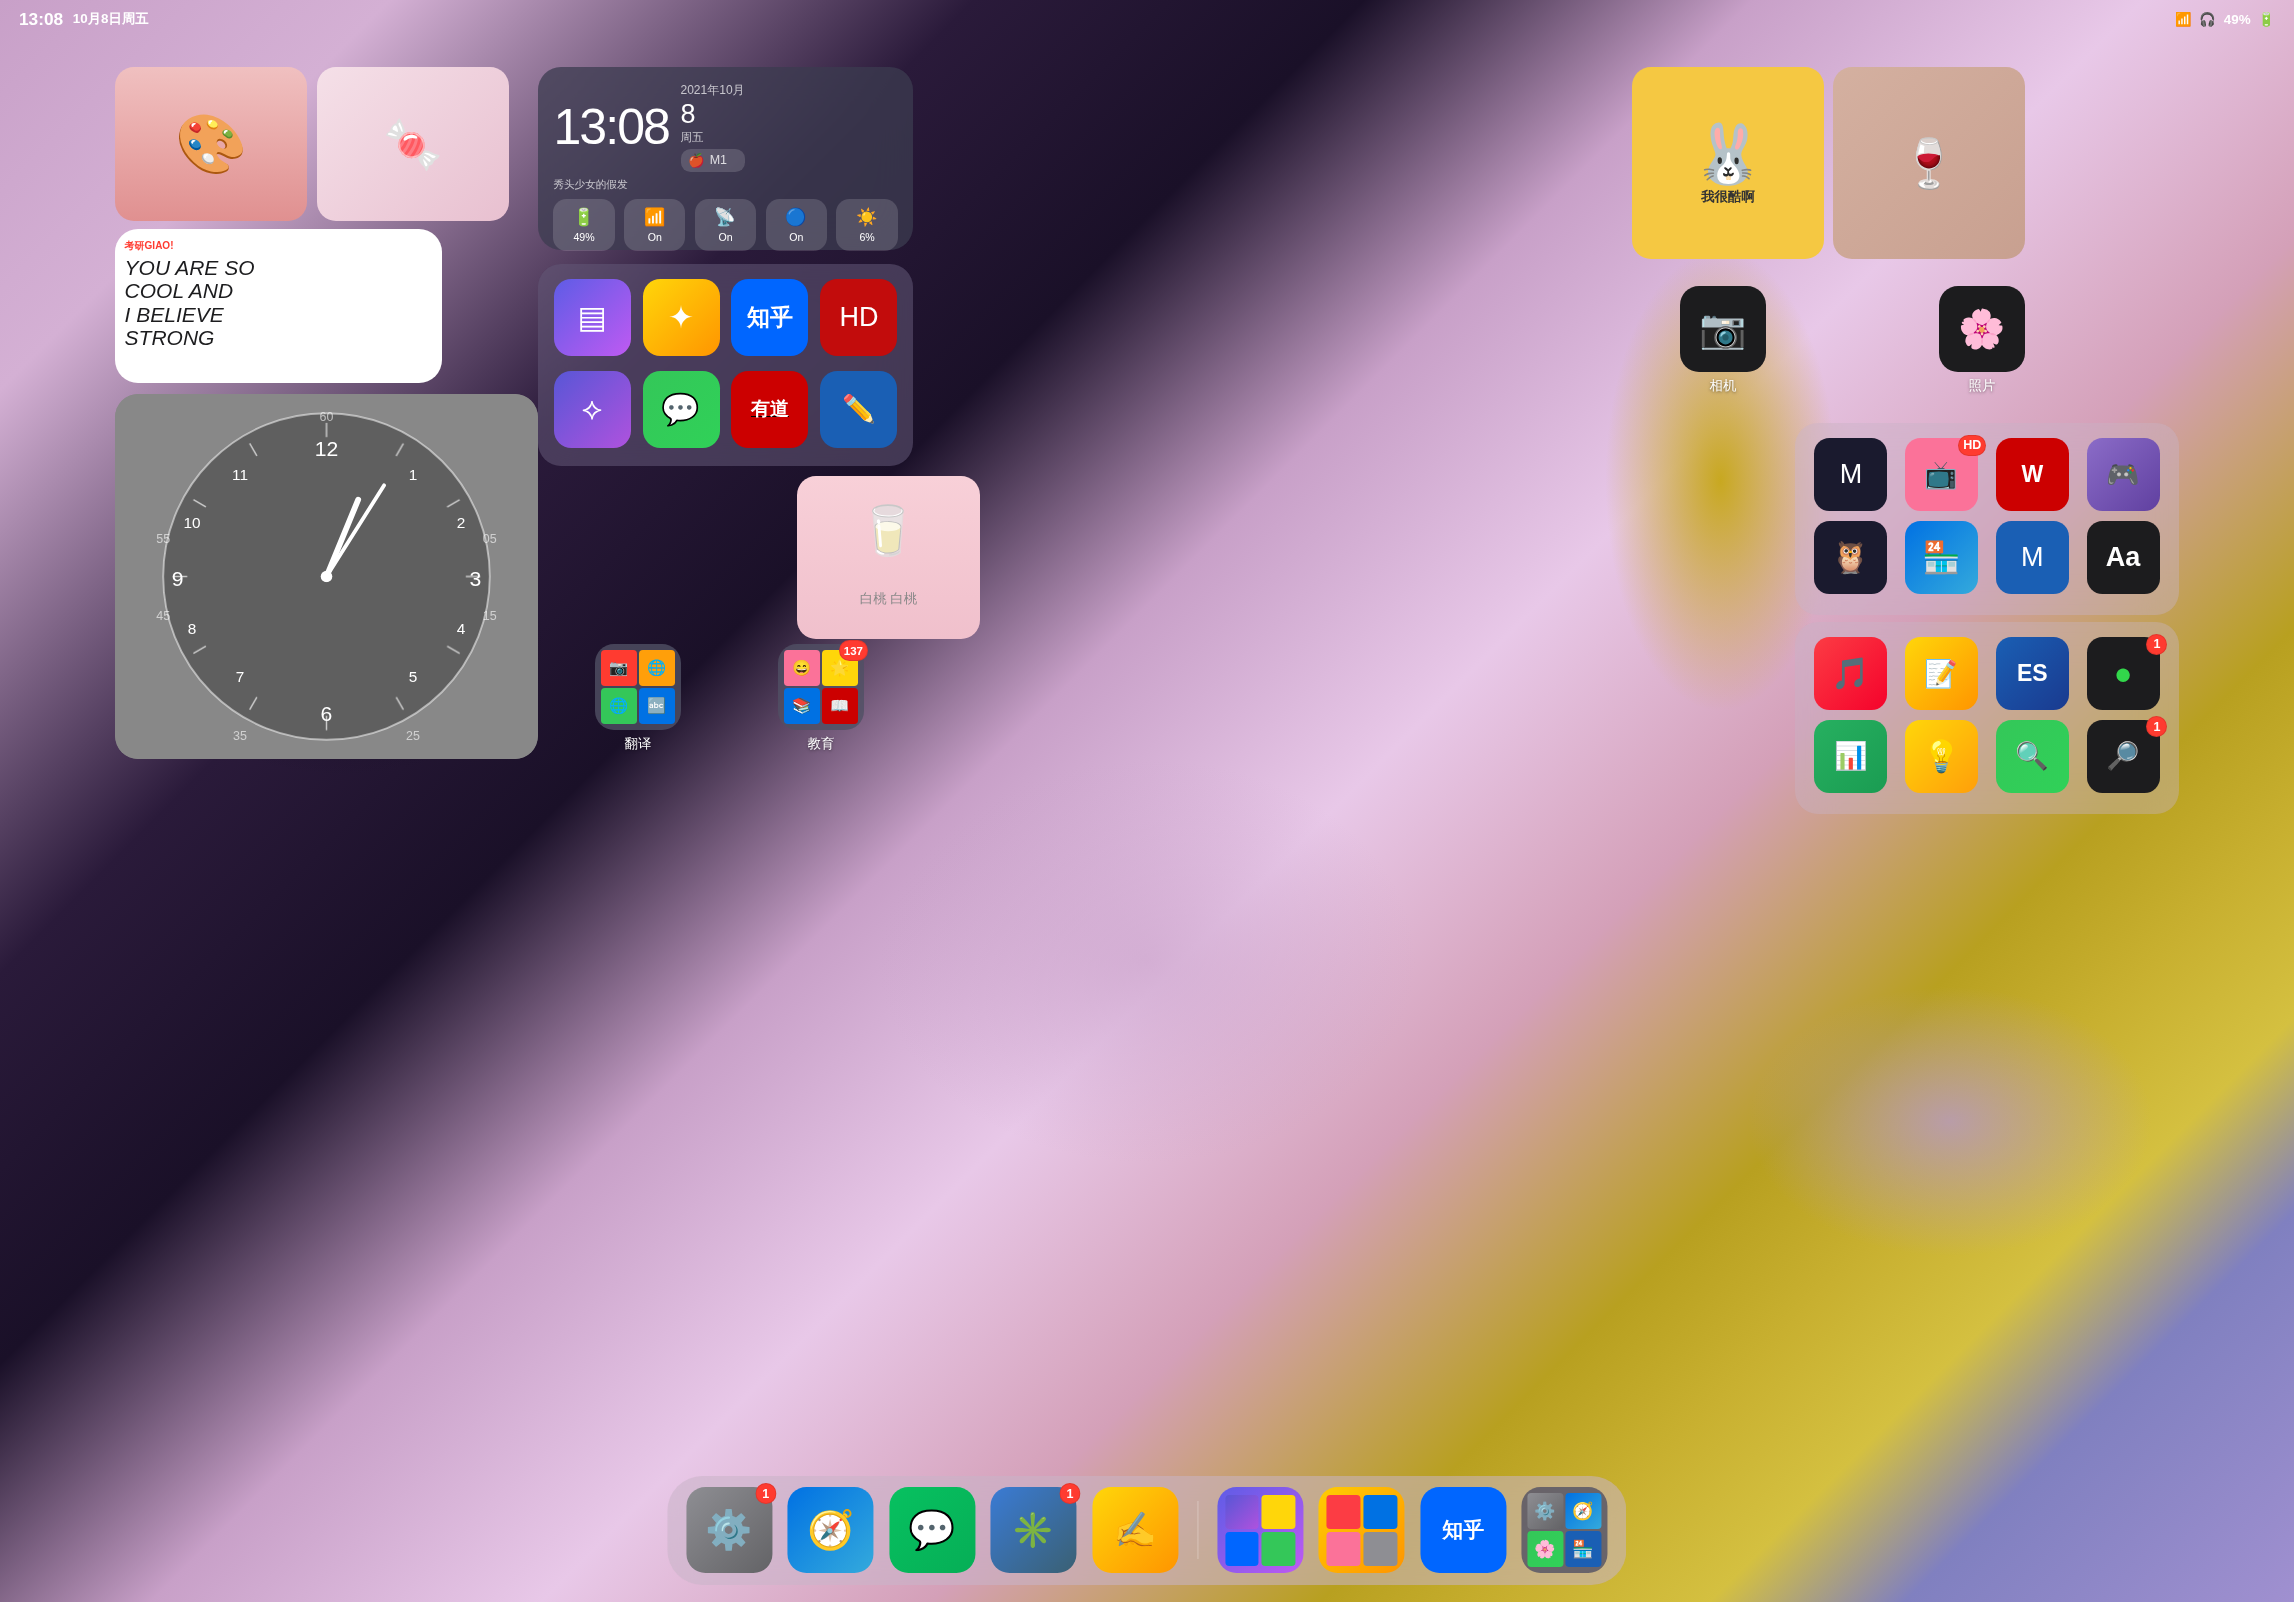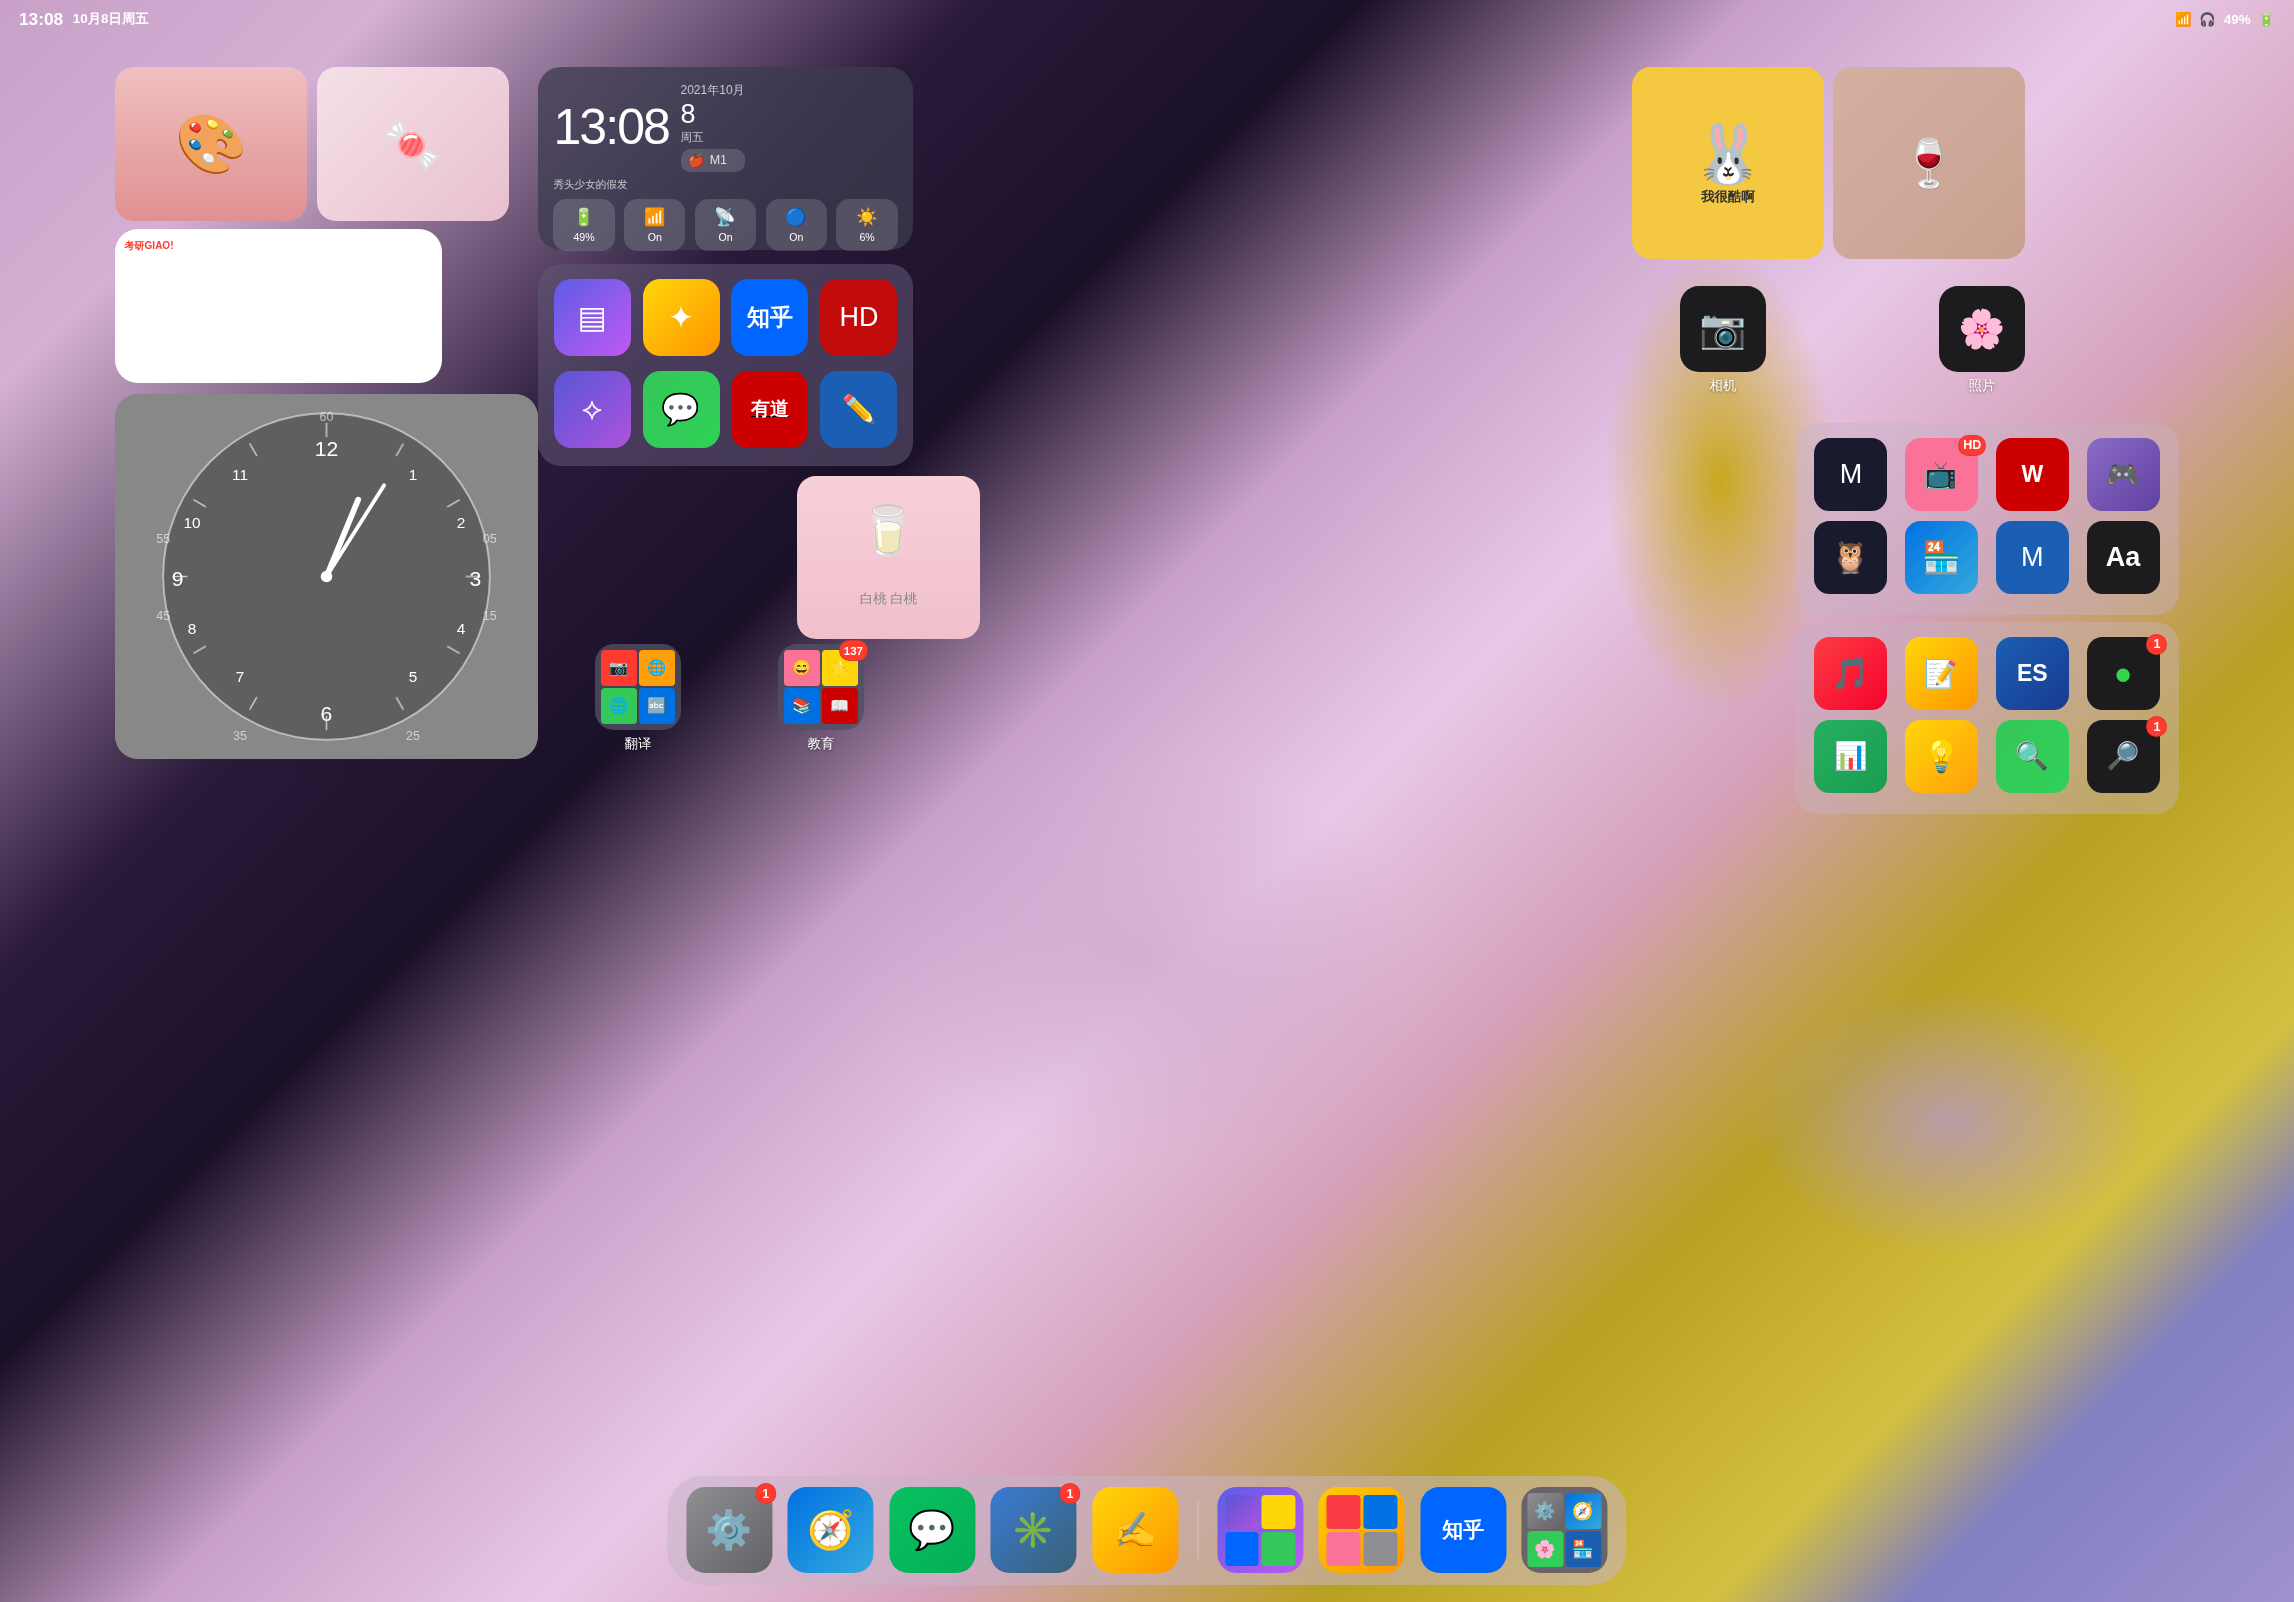--- a/index.html
+++ b/index.html
@@ -408,20 +408,21 @@
       <div class="ctrl-item">
         <span class="ctrl-icon">☀️</span>
         <span>6%</span>
       </div>
     </div>
   </div>
 
   <div class="widget-calendar">
     <div class="calendar-widget-inner">
       <div class="cal-header">考研GIAO!</div>
+      <div class="cal-title">YOU ARE SO<br>COOL AND<br>I BELIEVE<br>STRONG</div>
     </div>
   </div>
 
   <div class="widget-app-grid">
 
     <div class="app-item">
       <div class="app-icon" style="background:linear-gradient(135deg,#5e5ce6,#bf5af2);">
         <div style="color:white;font-size:31px;">▤</div>
       </div>
     </div>

